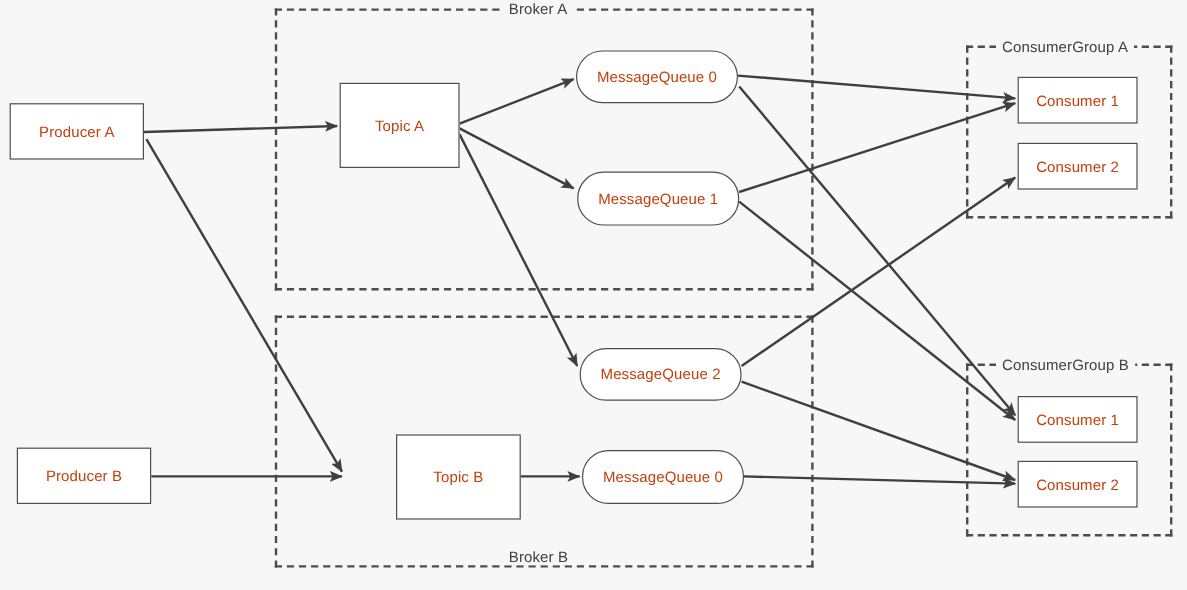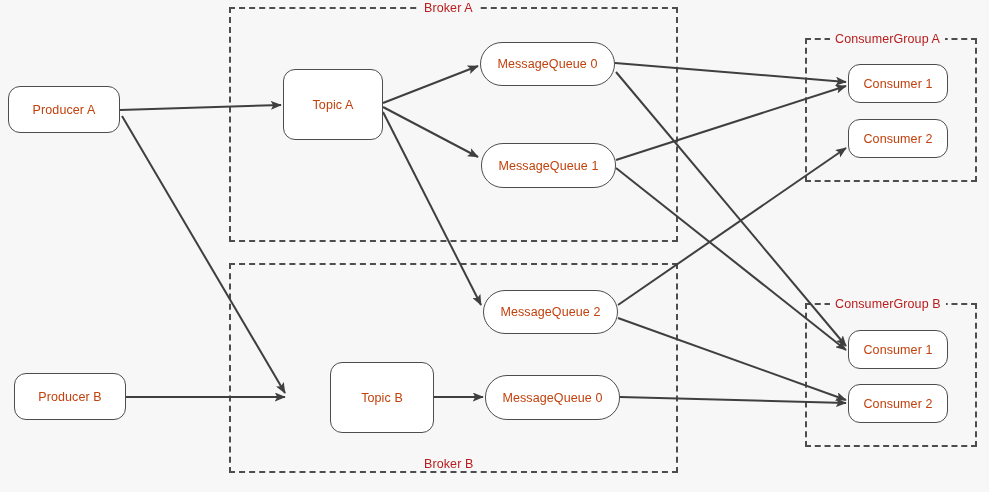--- a/index.html
+++ b/index.html
@@ -15,41 +15,41 @@
 
   .group{
     position:absolute;
     border:2px dashed #4d4d4d;
     background:transparent;
     box-sizing:border-box;
   }
   .group-label{
     position:absolute;
     font-size:12.5px;
-    color:#b91c1c;
+    color:#404040;
     background:#f7f7f7;
     padding:0 5px;
     white-space:nowrap;
     letter-spacing:.1px;
   }
 
   .node{
     position:absolute;
     box-sizing:border-box;
     background:#ffffff;
     border:1.6px solid #4d4d4d;
     display:flex;
     align-items:center;
     justify-content:center;
     font-size:12.5px;
     color:#c2410c;
     white-space:nowrap;
     letter-spacing:.1px;
   }
-  .rect{border-radius:12px;}
+  .rect{border-radius:0;}
   .pill{border-radius:22px;}
 </style>
 </head>
 <body>
 
 <div id="stage">
 
   <div class="group" style="left:229px;top:7px;width:449px;height:235px;"></div>
   <div class="group-label" style="left:419px;top:1px;">Broker A</div>
 

